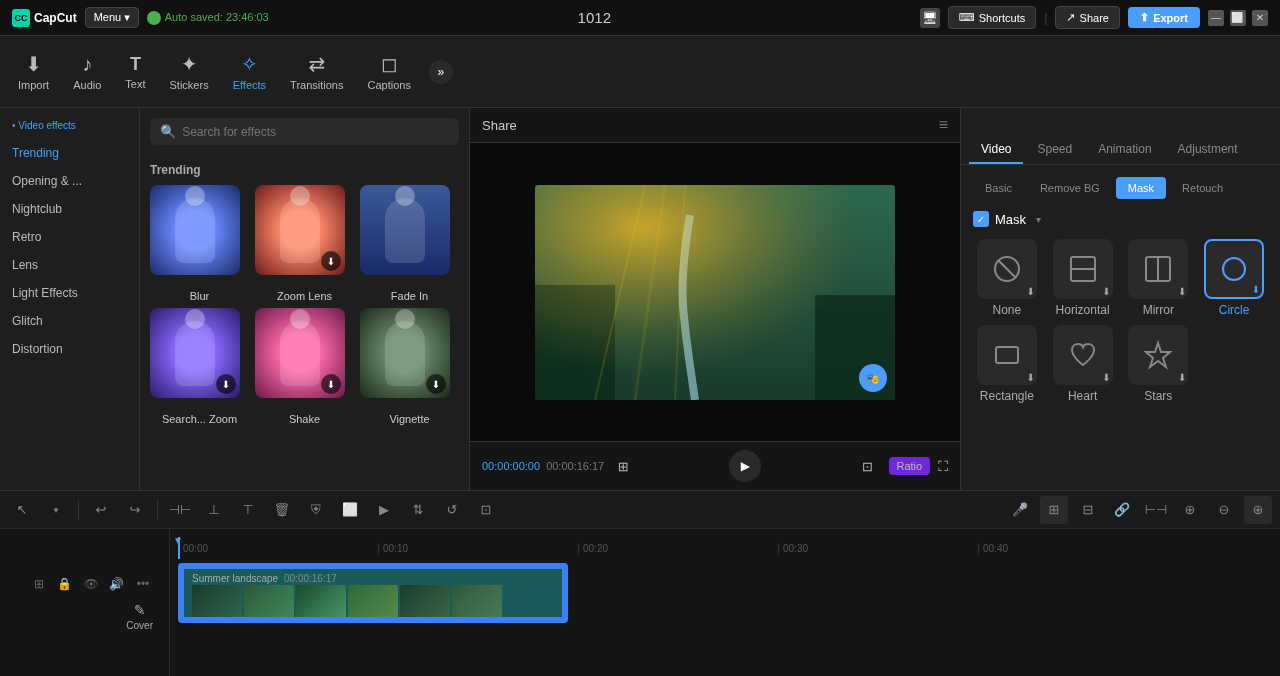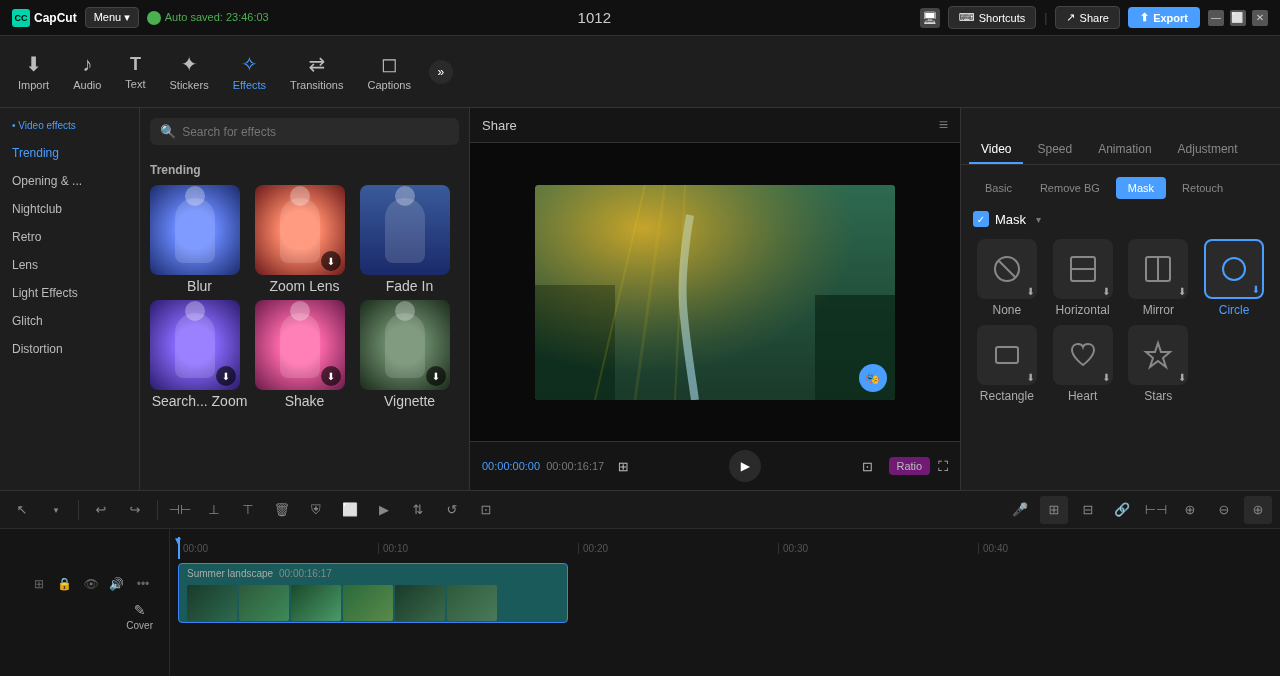--- a/index.html
+++ b/index.html
@@ -43,38 +43,38 @@
     
     #effects-panel { width: 330px; background: #1e1e1e; border-right: 1px solid #333; display: flex; flex-direction: column; }
     .search-bar { margin: 10px; display: flex; align-items: center; background: #2a2a2a; border-radius: 6px; padding: 6px 10px; gap: 6px; }
     .search-bar input { background: none; border: none; color: #ef4444; font-size: 12px; outline: none; flex: 1; }
     .search-icon { color: #777; font-size: 13px; }
     .effects-grid-section { padding: 0 10px; overflow-y: auto; flex: 1; }
     .section-title { font-size: 12px; color: #aaa; margin: 8px 0; font-weight: 600; }
     .effects-grid { display: grid; grid-template-columns: repeat(3, 1fr); gap: 6px; }
     .effect-card { border-radius: 8px; overflow: hidden; position: relative; cursor: pointer; aspect-ratio: 1; background: #333; }
     .effect-card .download-btn { position: absolute; bottom: 4px; right: 4px; width: 20px; height: 20px; background: rgba(0,0,0,0.6); border-radius: 50%; display: flex; align-items: center; justify-content: center; font-size: 10px; }
-    .effect-label { font-size: 14px; color: #ccc; margin-top: 3px; text-align: center; }
+    .effect-label { font-size: 11px; color: #ccc; margin-top: 15px; text-align: center; }
 
     
     #player { flex: 1; background: #151515; display: flex; flex-direction: column; }
     .player-header { display: flex; align-items: center; justify-content: space-between; padding: 8px 12px; border-bottom: 1px solid #333; }
     .player-title { font-size: 13px; color: #ccc; }
     .player-menu { font-size: 16px; color: #777; cursor: pointer; }
     .player-viewport { flex: 1; display: flex; align-items: center; justify-content: center; background: #0a0a0a; position: relative; }
     .video-preview { width: 360px; height: 215px; background: linear-gradient(135deg, #1a3a2a 0%, #2d6a4f 30%, #52b788 60%, #d4a017 90%); border-radius: 4px; position: relative; overflow: hidden; }
     .video-preview::after { content: ''; position: absolute; inset: 0; background: radial-gradient(ellipse at 30% 20%, rgba(255,200,50,0.4) 0%, transparent 60%); }
     .player-avatar { position: absolute; bottom: 8px; right: 8px; width: 28px; height: 28px; border-radius: 50%; background: #4a9eff; display: flex; align-items: center; justify-content: center; font-size: 12px; }
     .player-controls { display: flex; align-items: center; justify-content: space-between; padding: 8px 12px; border-top: 1px solid #333; }
     .time-display { display: flex; align-items: center; gap: 6px; }
     .time-current { color: #4a9eff; font-size: 11px; }
     .time-total { color: #777; font-size: 11px; }
     .ctrl-btn { width: 26px; height: 26px; display: flex; align-items: center; justify-content: center; cursor: pointer; color: #bbb; font-size: 13px; border-radius: 4px; }
     .play-btn { width: 32px; height: 32px; background: #2a2a2a; border-radius: 50%; display: flex; align-items: center; justify-content: center; cursor: pointer; font-size: 12px; }
-    .ratio-btn { background: #701a75; border-radius: 4px; padding: 3px 8px; font-size: 11px; color: #bbb; cursor: pointer; }
+    .ratio-btn { background: #6d28d9; border-radius: 4px; padding: 3px 8px; font-size: 11px; color: #bbb; cursor: pointer; }
     .fullscreen-btn { cursor: pointer; color: #bbb; font-size: 14px; }
 
     
     #right-panel { width: 320px; background: #1e1e1e; border-left: 1px solid #333; display: flex; flex-direction: column; }
     .right-tabs { display: flex; border-bottom: 1px solid #333; padding: 8px 8px 0; gap: 2px; }
     .right-tab { padding: 6px 12px; font-size: 12px; color: #888; cursor: pointer; border-radius: 4px 4px 0 0; margin-top: 20px; }
     .right-tab.active { color: #fff; border-bottom: 2px solid #4a9eff; }
     .right-content { padding: 12px; flex: 1; }
     .sub-tabs { display: flex; gap: 4px; margin-bottom: 12px; }
     .sub-tab { padding: 5px 12px; font-size: 11px; color: #888; cursor: pointer; border-radius: 4px; }
@@ -103,21 +103,21 @@
     .tl-ctrl-icon { width: 20px; height: 20px; display: flex; align-items: center; justify-content: center; cursor: pointer; color: #666; font-size: 12px; }
     .cover-btn { display: flex; flex-direction: column; align-items: center; gap: 2px; cursor: pointer; color: #aaa; font-size: 10px; }
     .cover-btn .icon { font-size: 14px; }
     #timeline-tracks { flex: 1; overflow-x: auto; position: relative; padding-top: 8px; }
     .tl-ruler { height: 22px; display: flex; align-items: center; padding: 0 8px; font-size: 10px; color: #555; position: relative; }
     .tl-ruler-marks { display: flex; gap: 0; }
     .tl-mark { width: 200px; text-align: left; padding-left: 4px; border-left: 1px solid #333; font-size: 10px; color: #555; }
     .tl-playhead { position: absolute; top: 0; left: 8px; width: 2px; height: 100%; background: #4a9eff; z-index: 10; }
     .tl-playhead::before { content: '▼'; position: absolute; top: -2px; left: -5px; font-size: 10px; color: #4a9eff; }
     .tl-track { height: 70px; padding: 4px 8px; }
-    .tl-clip { height: 60px; background: #1a5a5a; border-radius: 4px; display: flex; align-items: center; padding: 4px 8px; position: relative; overflow: hidden; width: 390px; border: 1px solid #3b82f6; }
+    .tl-clip { height: 60px; background: #1a5a5a; border-radius: 4px; display: flex; align-items: center; padding: 4px 8px; position: relative; overflow: hidden; width: 390px; border: 6px solid #3b82f6; }
     .tl-clip-title { position: absolute; top: 4px; left: 8px; font-size: 10px; color: #aaa; font-weight: 500; z-index: 2; }
     .tl-clip-time { position: absolute; top: 4px; left: 100px; font-size: 10px; color: #888; z-index: 2; }
     .tl-clip-thumbnails { display: flex; gap: 2px; margin-top: 20px; }
     .tl-thumb { width: 50px; height: 36px; background: linear-gradient(135deg, #1a3a2a, #2d6a4f); border-radius: 2px; }
     .person-blur { background: radial-gradient(circle, #6a8aff 30%, #1a2a6a 100%); }
     .person-zoom { background: radial-gradient(circle, #ff8a6a 30%, #6a1a1a 100%); }
     .person-diamond { background: radial-gradient(circle, #8a6aff 30%, #2a1a6a 100%); }
     .person-shake { background: radial-gradient(circle, #ff6aaa 30%, #6a1a4a 100%); }
     .person-vignette { background: radial-gradient(circle, #6a8a6a 30%, #1a2a1a 100%); }
   </style>

